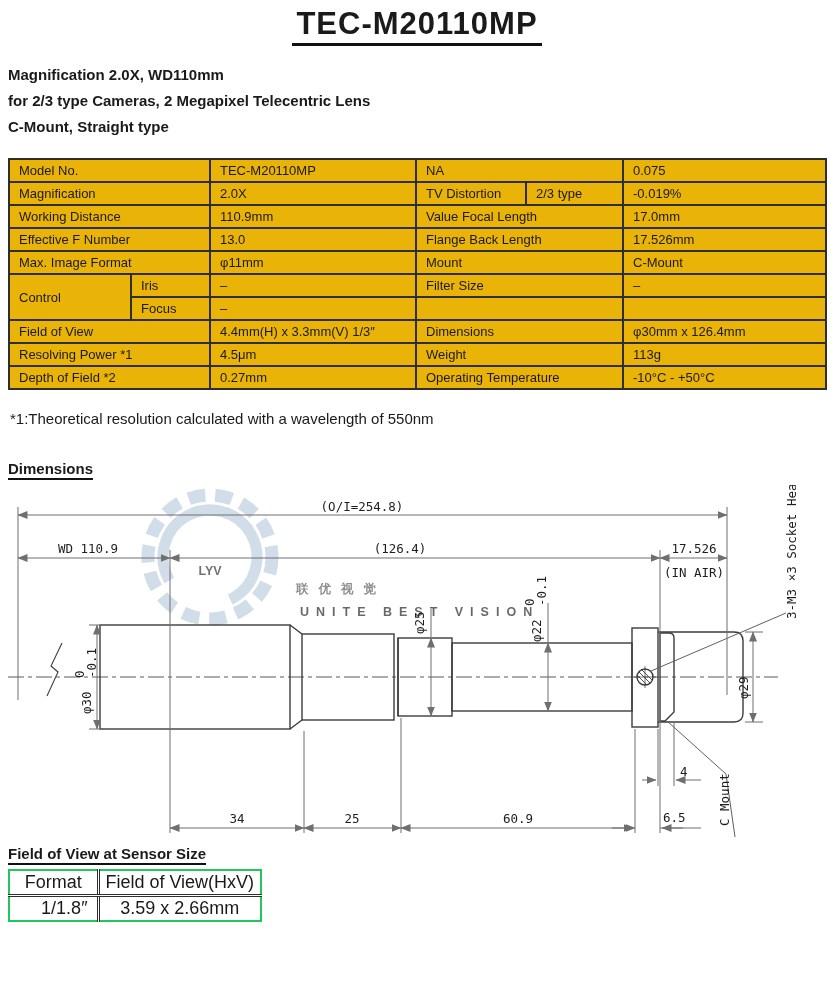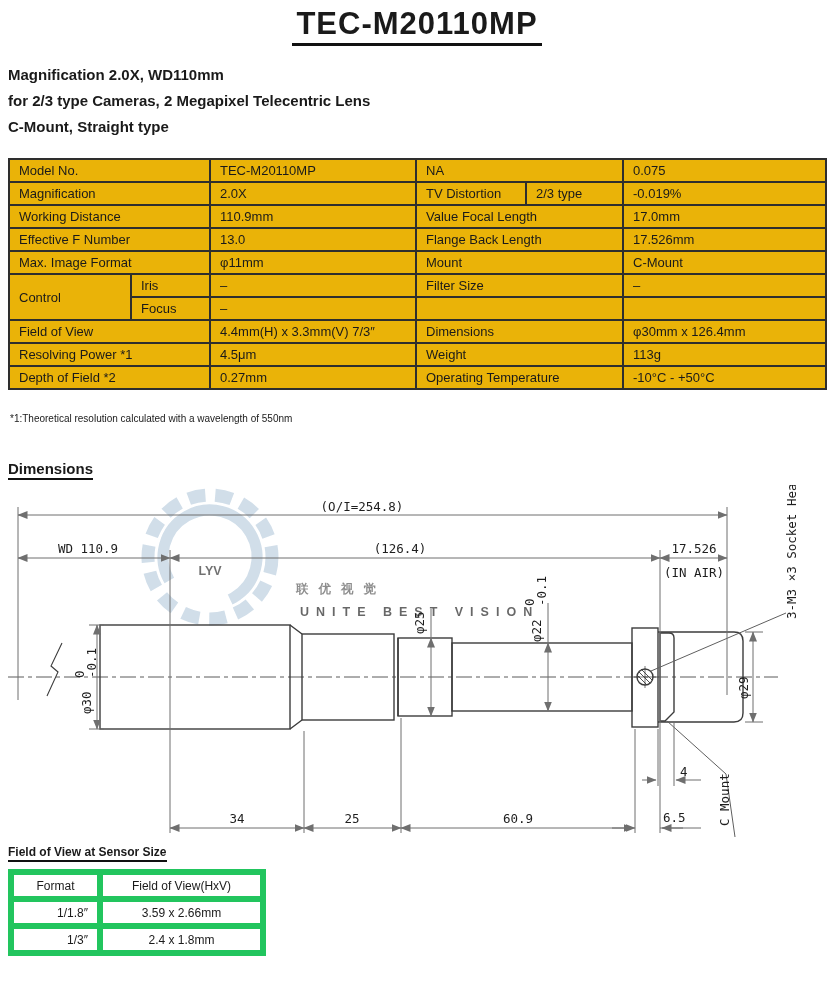--- a/index.html
+++ b/index.html
@@ -12,30 +12,30 @@
 
   
   #header-lines{top:62px;left:8px;font-size:15px;font-weight:bold;line-height:26px;}
 
   
   #spec-table{top:158px;left:8px;}
   table{border-collapse:collapse;}
   #spec-table td{border:2px solid #2e2e2e;height:21px;font-size:13px;padding:0 2px 0 9px;vertical-align:middle;white-space:nowrap;background:#eab308;}
 
   
-  #footnotes{top:411px;left:10px;font-size:10px;line-height:15px;}
+  #footnotes{top:411px;left:10px;font-size:15px;line-height:15px;}
 
   
   #dims-heading{top:460px;left:8px;font-size:15px;font-weight:bold;}
   .underlined{display:inline-block;border-bottom:2px solid #111;padding-bottom:1px;}
 
   
-  #fov-heading{top:845px;left:8px;font-size:12px;font-weight:bold;}
+  #fov-heading{top:845px;left:8px;font-size:15px;font-weight:bold;}
   #fov-table{top:869px;left:8px;}
-  #fov-table td,#fov-table th{border:6px solid #22c55e;height:19px;font-size:12px;background:#fff;white-space:nowrap;}
+  #fov-table td,#fov-table th{border:2px solid #22c55e;height:19px;font-size:18px;background:#fff;white-space:nowrap;}
   #fov-table th{font-weight:normal;text-align:center;border-bottom:3px double #2e2e2e;}
   #fov-table .colsep{border-left:3px double #2e2e2e;}
   #fov-table .fmt{text-align:right;padding-right:9px;}
   #fov-table .val{text-align:center;padding:0 8px;}
 
   
   #drawing{top:485px;left:0;}
   svg text{font-family:"DejaVu Sans Mono","Liberation Mono",monospace;fill:#1e1e1e;font-size:12.5px;}
   .wm-cn{font-family:"Liberation Sans","DejaVu Sans",sans-serif;font-weight:bold;}
 </style>
@@ -101,21 +101,21 @@
     <td>–</td>
   </tr>
   <tr>
     <td>Focus</td>
     <td>–</td>
     <td colspan="2"></td>
     <td></td>
   </tr>
   <tr>
     <td colspan="2">Field of View</td>
-    <td>4.4mm(H) x 3.3mm(V) 7/3″</td>
+    <td>4.4mm(H) x 3.3mm(V) 1/3″</td>
     <td colspan="2">Dimensions</td>
     <td>φ30mm x 126.4mm</td>
   </tr>
   <tr>
     <td colspan="2">Resolving Power *1</td>
     <td>4.5μm</td>
     <td colspan="2">Weight</td>
     <td>113g</td>
   </tr>
   <tr>
@@ -260,18 +260,14 @@
     </colgroup>
   <tbody>
       <tr>
     <th>Format</th>
     <th class="colsep">Field of View(HxV)</th>
   </tr>
   <tr>
     <td class="fmt">1/1.8″</td>
     <td class="val colsep">3.59 x 2.66mm</td>
   </tr>
-  <tr>
-    <td class="fmt">1/3″</td>
-    <td class="val colsep">2.4 x 1.8mm</td>
-  </tr>
 </tbody>
   </table>
 
 </body></html>

